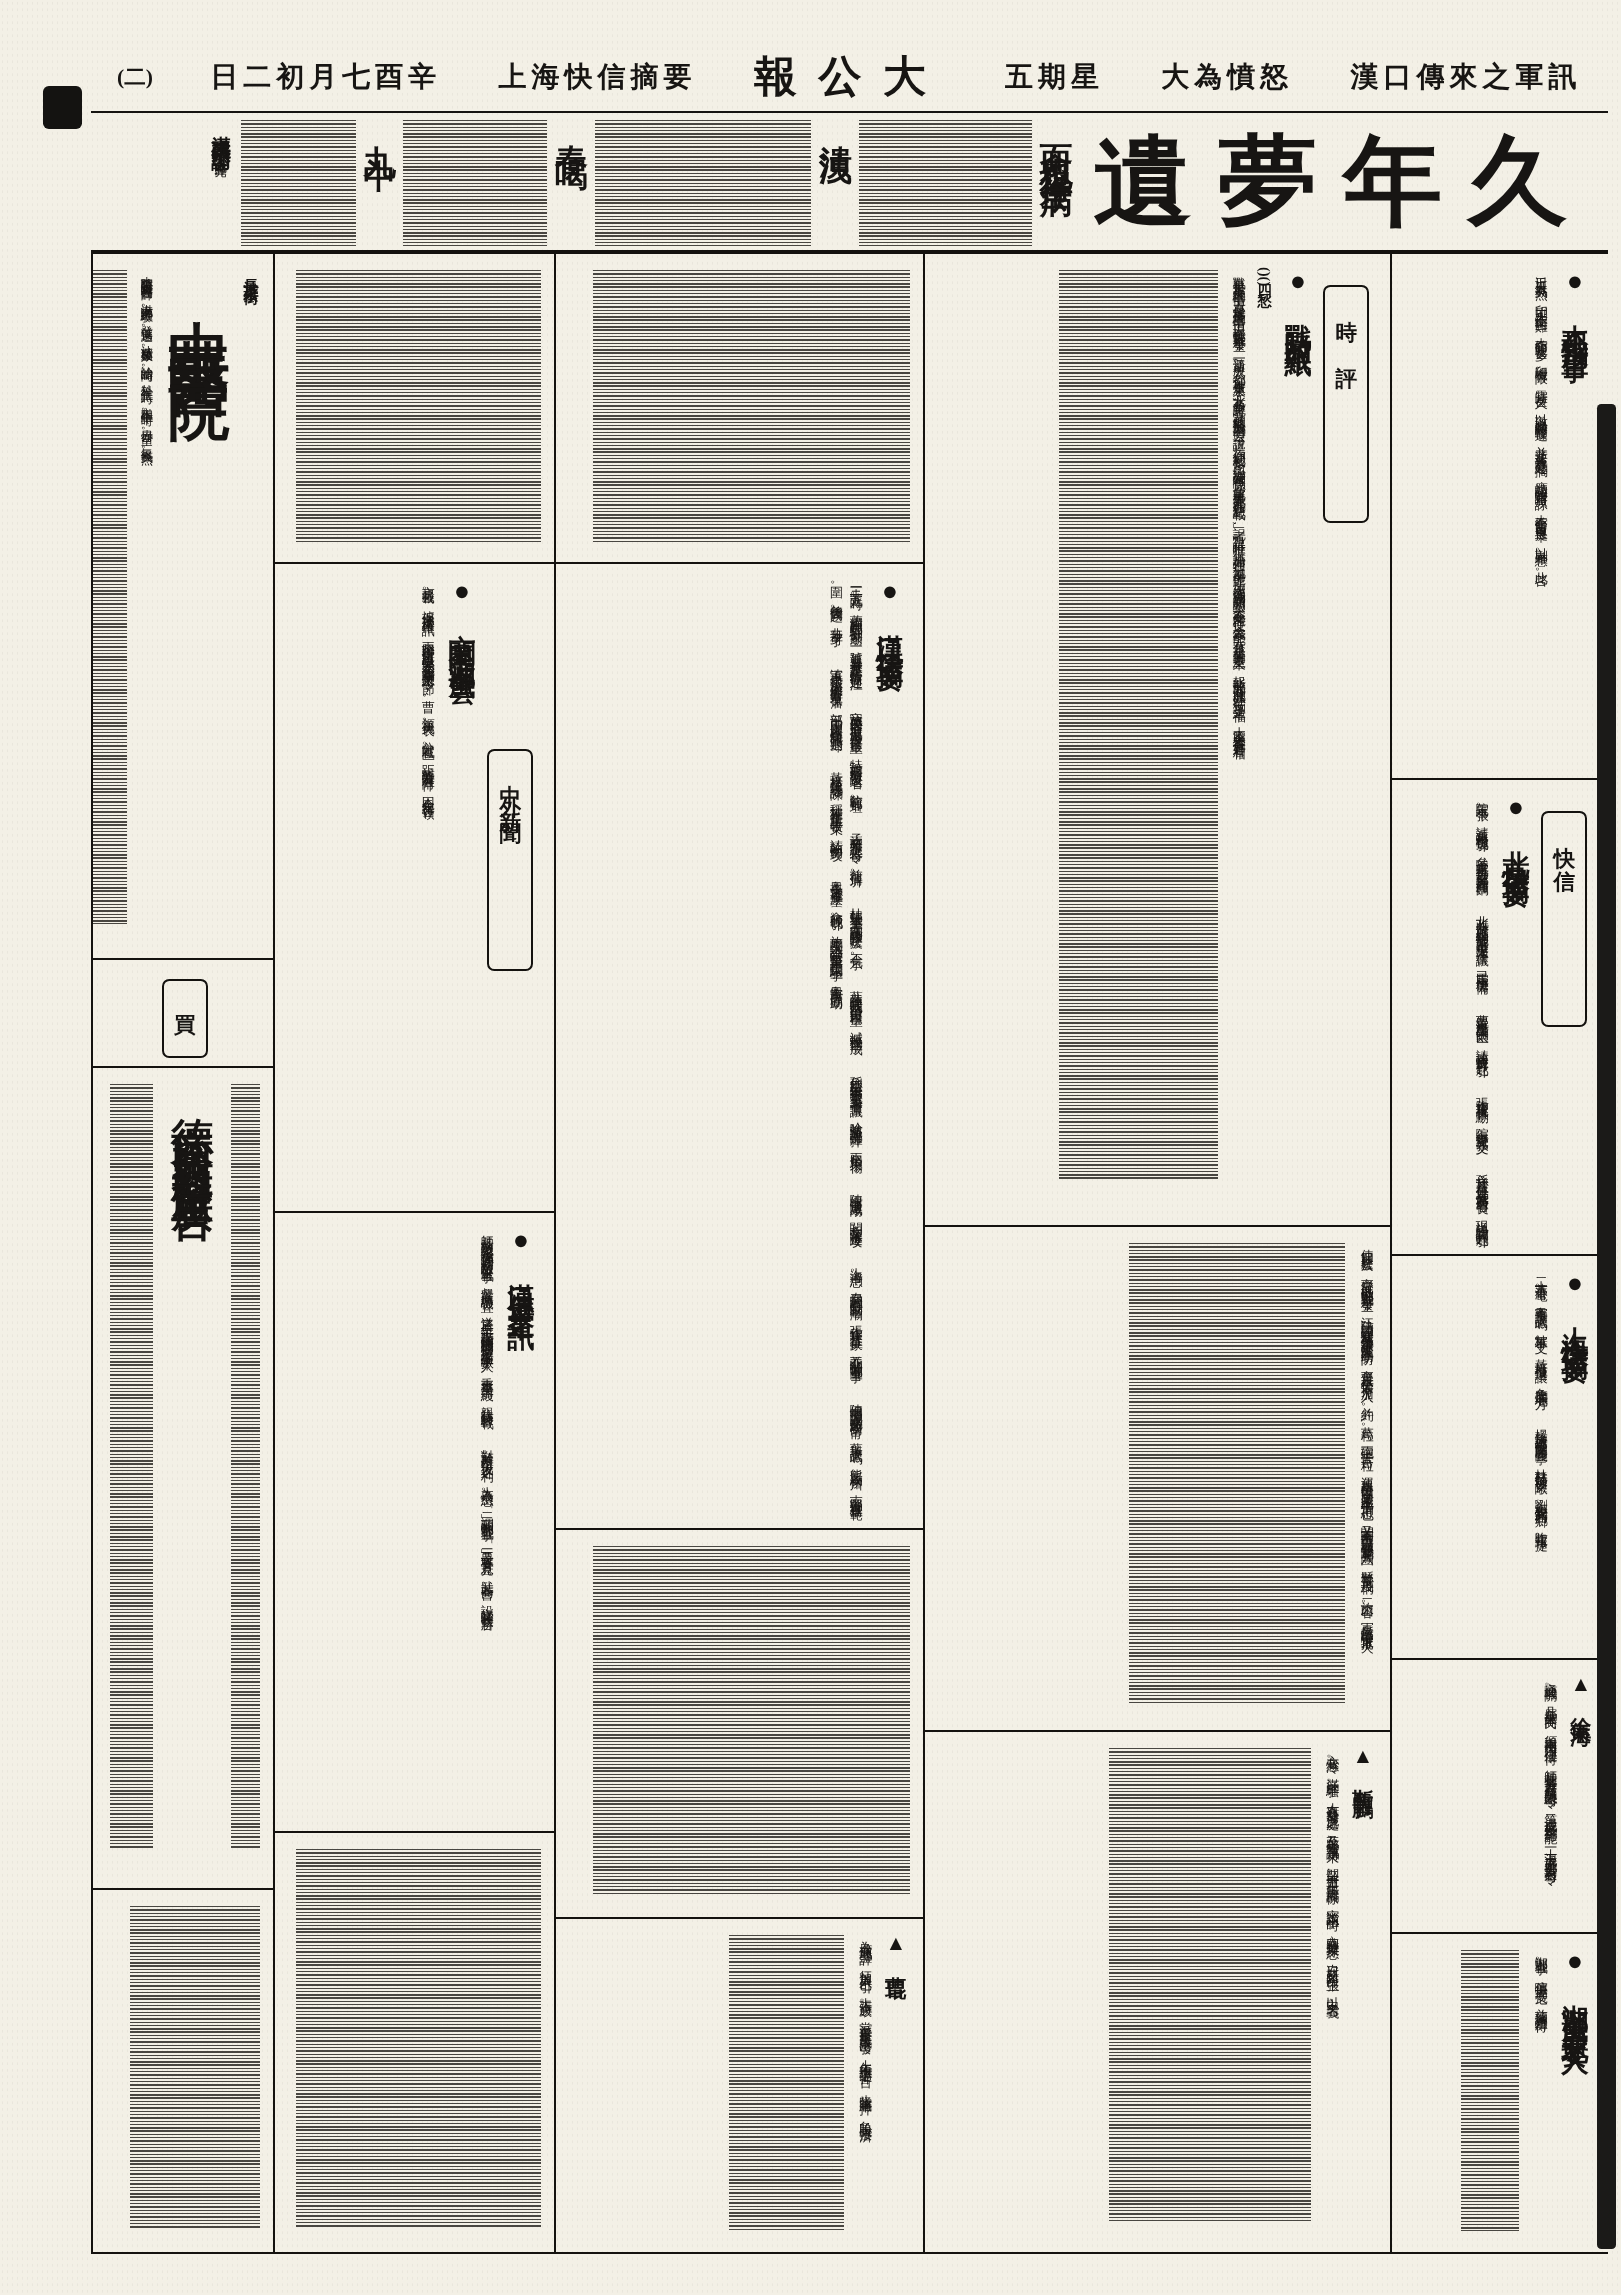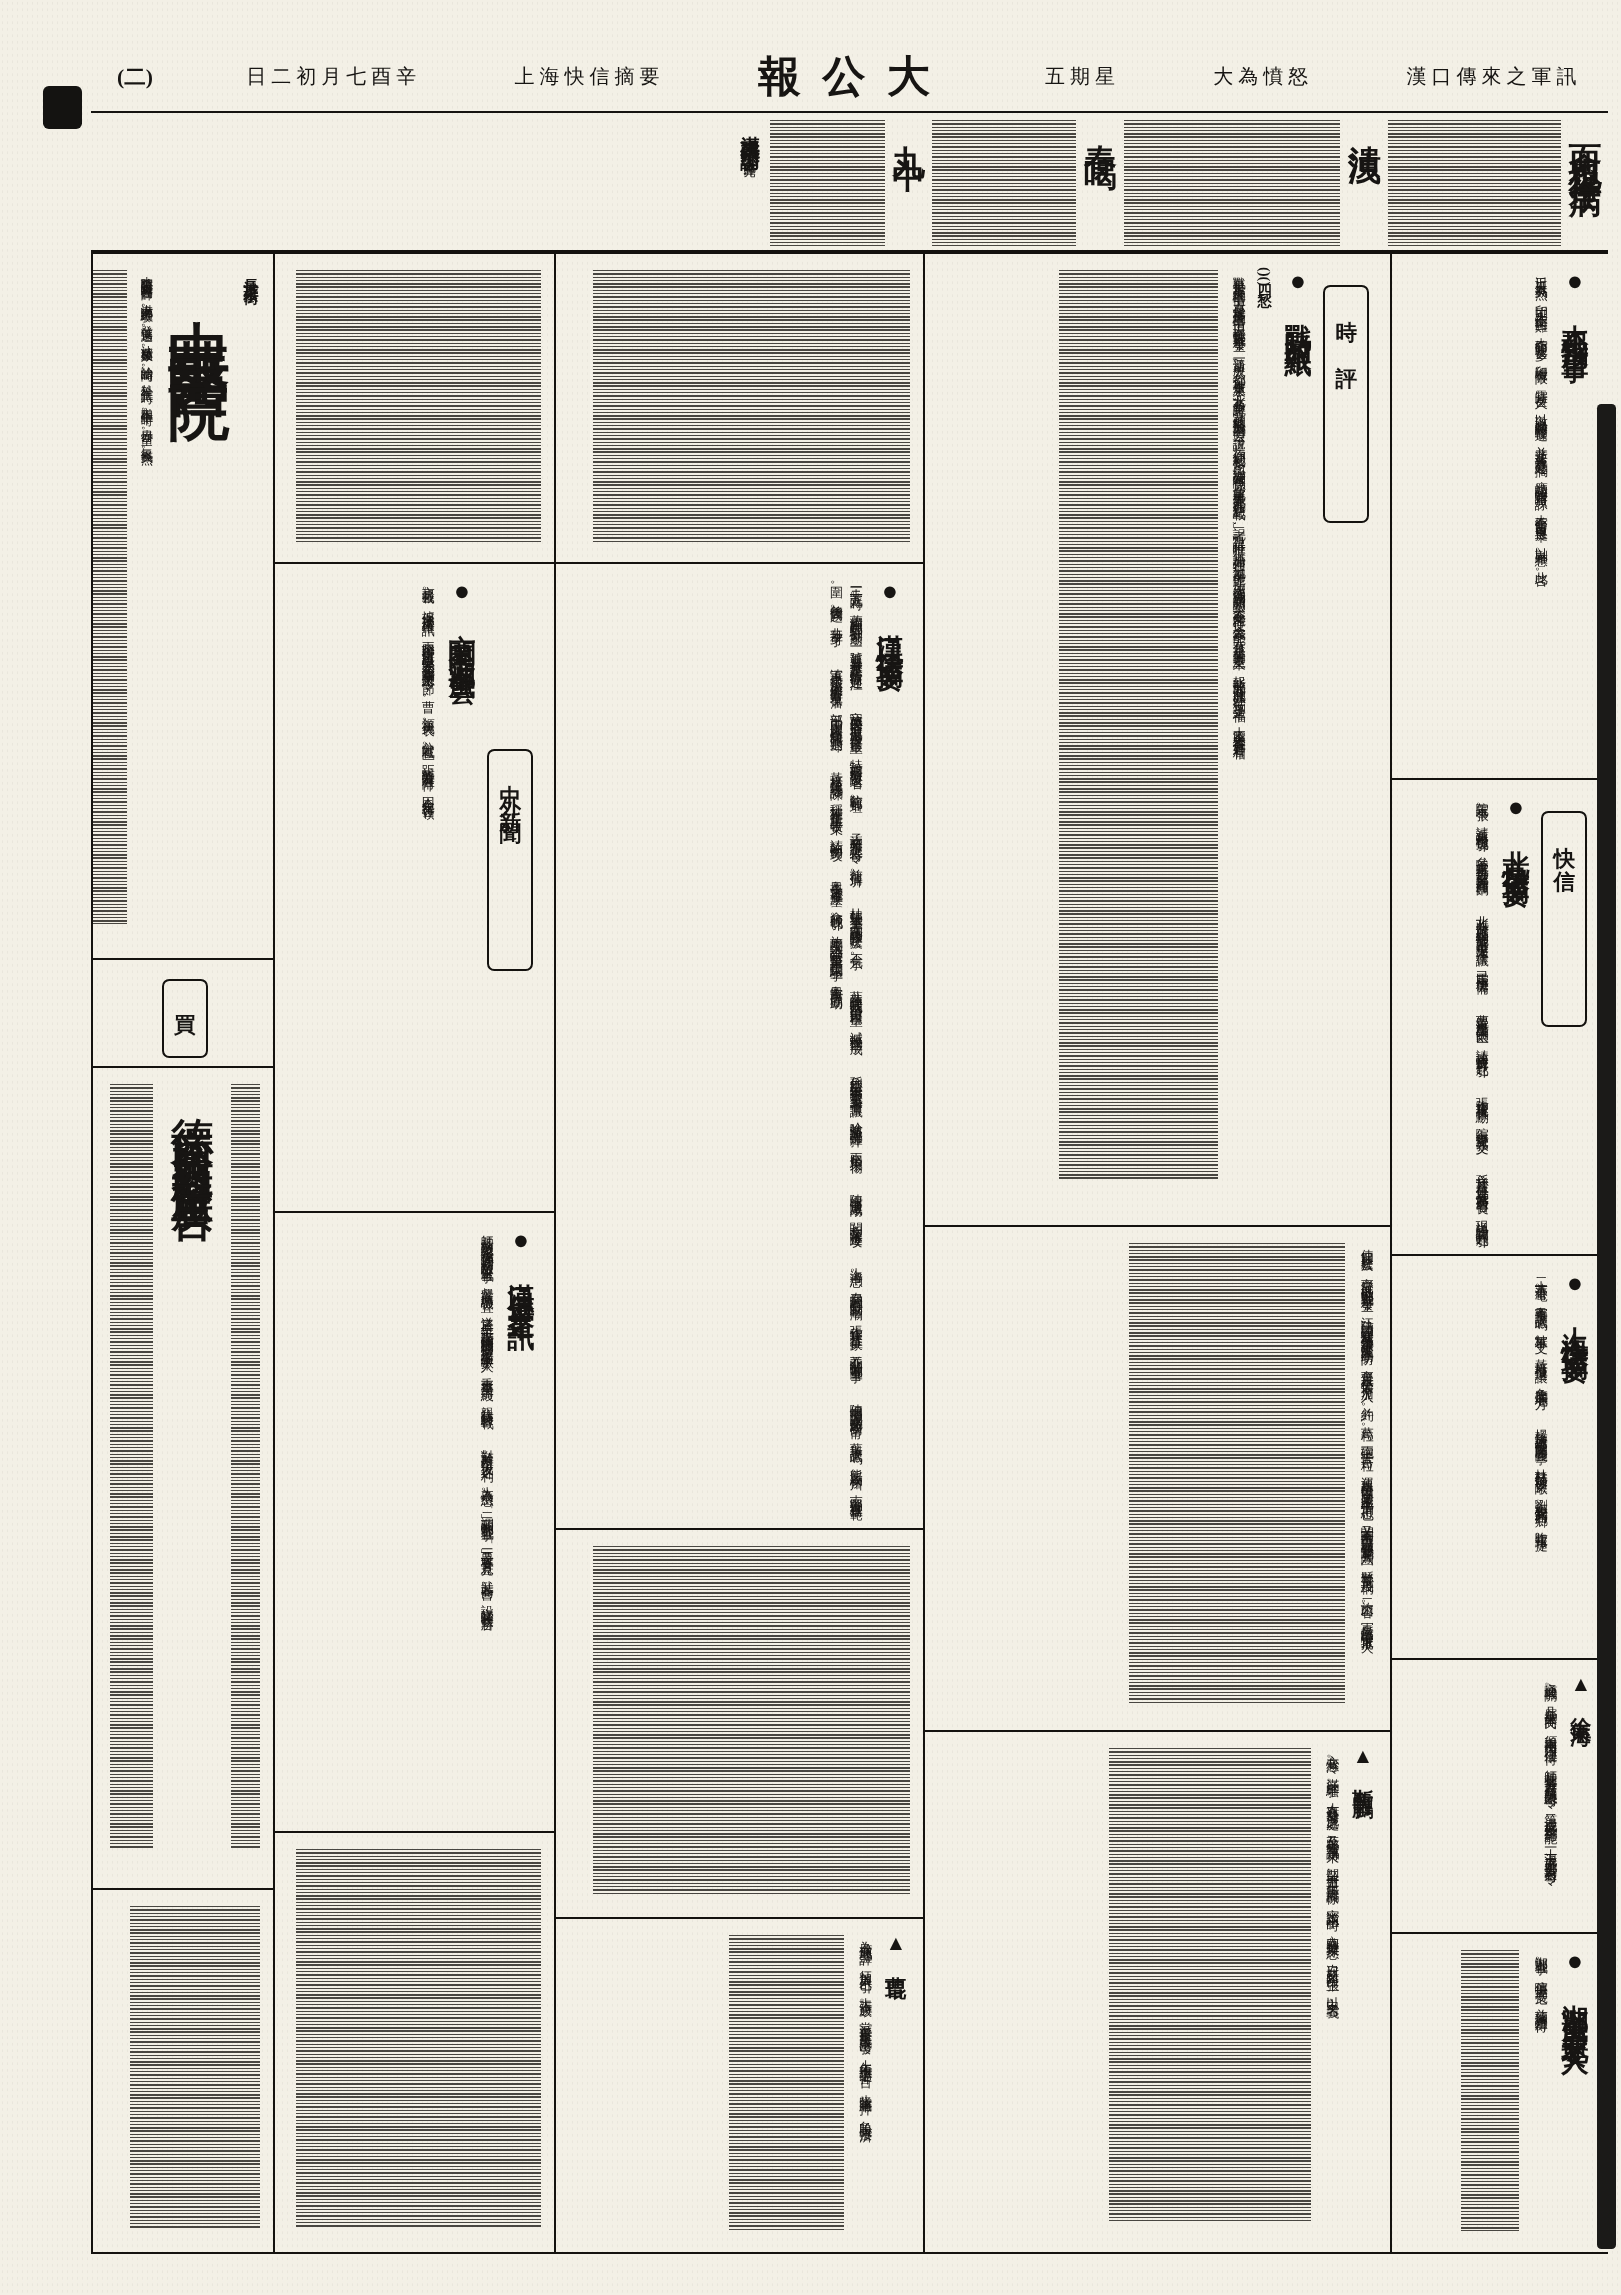--- a/index.html
+++ b/index.html
@@ -12,21 +12,21 @@
     font-family:"Liberation Serif","DejaVu Serif",serif;
     box-sizing:border-box;
     padding:42px 14.4px 21.6px 91px;
     overflow:hidden;
   }
   .scan-bar{position:absolute;right:5.8px;top:404px;width:19px;height:1845px;background:#1b1a18;border-radius:4.3px;}
   .scan-smudge{position:absolute;left:43px;top:86px;width:39px;height:43px;background:#141311;border-radius:5.8px;}
 
   
   .masthead{display:flex;flex-direction:row-reverse;align-items:center;justify-content:space-between;height:69px;padding:0 26px;}
-  .m-item{font-size:20px;font-weight:400;letter-spacing:5px;white-space:nowrap;}
+  .m-item{font-size:28px;font-weight:700;letter-spacing:5px;white-space:nowrap;}
   .m-title{font-size:43px;font-weight:900;letter-spacing:21.6px;}
   .m-page{font-size:21.6px;font-weight:700;}
   .rule-h{border-top:2.9px solid #161411;}
 
   
   .banner{height:141px;display:flex;flex-direction:row-reverse;align-items:stretch;border-bottom:4.3px solid #14120f;padding:2.9px 4.3px;box-sizing:border-box;}
   .banner-title{font-size:99px;font-weight:900;letter-spacing:26px;white-space:nowrap;line-height:1.25;padding:4.3px 10px 0 19px;}
   .banner-body{flex:1;writing-mode:vertical-rl;overflow:hidden;}
   .bphrase{font-size:33px;font-weight:800;letter-spacing:5.8px;margin:2.9px 8.6px;line-height:1.1;}
   .bsign{font-size:19.5px;font-weight:800;letter-spacing:2.9px;margin:4.3px 7.2px;}
@@ -84,20 +84,21 @@
     <div class="m-item">大為憤怒</div>
     <div class="m-item">五期星</div>
     <div class="m-title">報公大</div>
     <div class="m-item">上海快信摘要</div>
     <div class="m-item">日二初月七酉辛</div>
     <div class="m-page">(二)</div>
   </div>
   <div class="rule-h"></div>
 
   <div class="banner">
+    <div class="banner-title">遺夢年久</div>
     <div class="banner-body">
       <span class="bphrase">而愈也</span>
       <span class="bphrase">得全病</span>
       <div class="micro" style="width:173px;height:96%;display:inline-block;"></div>
       <span class="bphrase">潰洩</span>
       <div class="micro" style="width:216px;height:96%;display:inline-block;"></div>
       <span class="bphrase">春</span>
       <span class="bphrase">喝</span>
       <div class="micro" style="width:144px;height:96%;display:inline-block;"></div>
       <span class="bphrase">丸</span>

